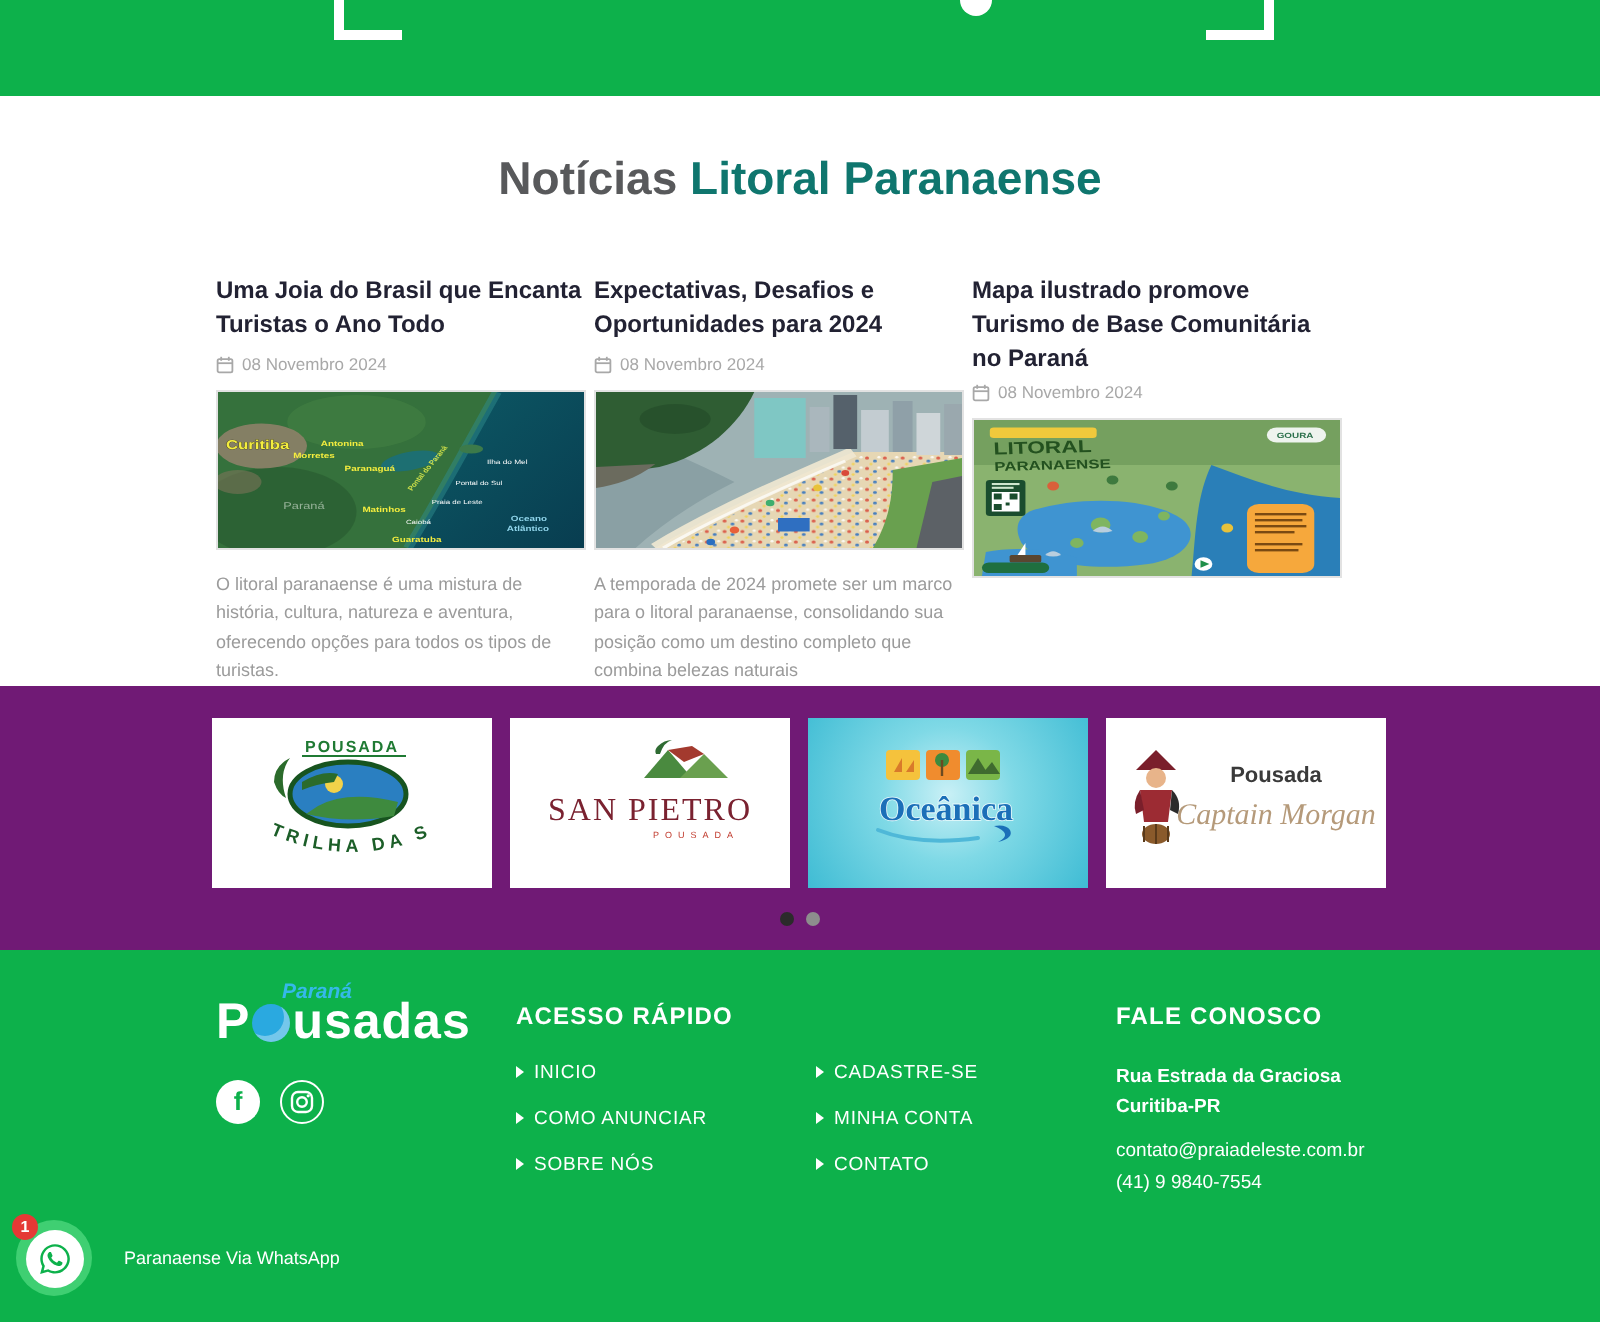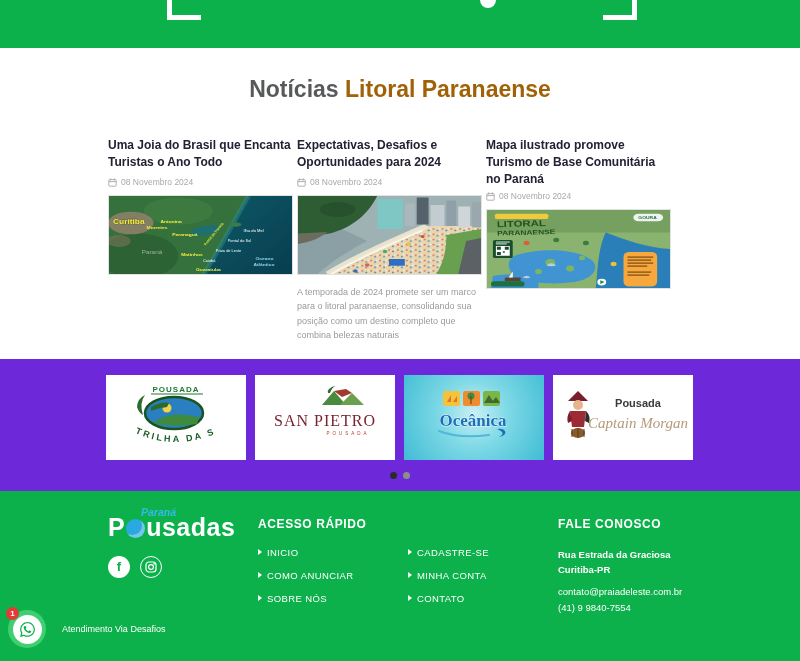--- a/index.html
+++ b/index.html
@@ -12,31 +12,31 @@
   
   .hero { height:48px; background:#0db14b; position:relative; flex:none; }
   .corner { position:absolute; top:0; width:34px; height:20px; }
   .corner-left  { left:167px; border-left:5px solid #fff; border-bottom:5px solid #fff; }
   .corner-right { left:603px; border-right:5px solid #fff; border-bottom:5px solid #fff; }
   .hero-dot { position:absolute; left:480px; top:-8px; width:16px; height:16px; border-radius:50%; background:#fff; }
 
   
   .news { padding-top:28px; flex:none; }
   .news-heading { text-align:center; font-size:23px; font-weight:600; color:#58595b; margin:0 0 34px; }
-  .news-heading .accent { color:#a16207; }
+  .news-heading .accent { color:#0f766e; }
   .cards { width:584px; margin:0 auto; display:flex; gap:4px; }
   .card { width:185px; }
   .card-title { font-size:12px; font-weight:bold; color:#222233; line-height:1.4; min-height:36px; margin:0 0 4px; cursor:pointer; }
   .card-date { display:flex; align-items:center; gap:4px; color:#a8a8a8; font-size:8.5px; margin-bottom:8px; }
   .card-img { width:185px; height:80px; display:block; border:1px solid #e2e2e2; cursor:pointer; }
   .card-img svg { display:block; width:100%; height:100%; }
   .card-excerpt { margin-top:10px; font-size:9px; color:#9b9b9b; line-height:1.6; }
 
   
-  .partners { background:#6d28d9; margin-top:16px; padding:16px 0 12px; flex:none; }
+  .partners { background:#701a75; padding:16px 0 12px; flex:none; }
   .tiles { width:588px; margin:0 auto; display:flex; gap:9px; }
   .tile { width:140px; height:85px; background:#fff; display:flex; align-items:center; justify-content:center; cursor:pointer; overflow:hidden; }
   .tile svg { display:block; }
   .tile-oceanica { background:radial-gradient(circle at 50% 45%, #c9f0f6 0%, #7fd9e6 40%, #3fbcd4 100%);font-family:Liberation Serif, serif; }
   .carousel-dots { display:flex; justify-content:center; gap:6px; margin-top:12px; }
   .cdot { width:7px; height:7px; border-radius:50%; cursor:pointer; }
   .cdot-active { background:#2b2b2b; }
   .cdot-idle { background:#8d8d8d; }
 
   
@@ -124,20 +124,21 @@
           <text x="0" y="0" font-size="4.2" font-weight="bold" fill="#cfe04a" transform="translate(98,66) rotate(-58)">Pontal do Paraná</text>
           <text x="136" y="48" font-size="4.2" fill="#ffffff">Ilha do Mel</text>
           <text x="120" y="62" font-size="4" fill="#ffffff">Pontal do Sul</text>
           <text x="108" y="75" font-size="4" fill="#ffffff">Praia de Leste</text>
           <text x="95" y="88" font-size="4" fill="#ffffff">Caiobá</text>
           <text x="33" y="78" font-size="6.5" fill="#a9c0aa" opacity="0.85">Paraná</text>
           <text x="148" y="86" font-size="5" font-weight="bold" fill="#8fd4ea">Oceano</text>
           <text x="146" y="93" font-size="5" font-weight="bold" fill="#8fd4ea">Atlântico</text>
         </svg>
       </div>
+      <div class="card-excerpt">O litoral paranaense é uma mistura de história, cultura, natureza e aventura, oferecendo opções para todos os tipos de turistas.</div>
     </div>
 
     <div class="card">
       <div class="card-title">Expectativas, Desafios e Oportunidades para 2024</div>
       <div class="card-date">
         <svg width="9" height="9" viewBox="0 0 9 9">
             <rect x="0.8" y="1.6" width="7.4" height="6.6" rx="0.8" fill="none" stroke="#a8a8a8" stroke-width="0.9"></rect>
             <line x1="2.6" y1="0.4" x2="2.6" y2="2.4" stroke="#a8a8a8" stroke-width="0.9"></line>
             <line x1="6.4" y1="0.4" x2="6.4" y2="2.4" stroke="#a8a8a8" stroke-width="0.9"></line>
             <line x1="0.8" y1="3.6" x2="8.2" y2="3.6" stroke="#a8a8a8" stroke-width="0.9"></line>
@@ -390,14 +391,14 @@
 
 <div class="wa-float">
   <div class="wa-halo">
     <div class="wa-badge">1</div>
     <div class="wa-circle">
       <svg width="17" height="17" viewBox="0 0 448 512">
           <path fill="#0db14b" d="M380.9 97.1C339 55.1 283.2 32 223.9 32c-122.4 0-222 99.6-222 222 0 39.1 10.2 77.3 29.6 111L0 480l117.7-30.9c32.4 17.7 68.9 27 106.1 27h.1c122.3 0 224.1-99.6 224.1-222 0-59.3-25.2-115-67.1-157zm-157 341.6c-33.2 0-65.7-8.9-94-25.7l-6.7-4-69.8 18.3L72 359.2l-4.4-7c-18.5-29.4-28.2-63.3-28.2-98.2 0-101.7 82.8-184.5 184.6-184.5 49.3 0 95.6 19.2 130.4 54.1 34.8 34.9 56.2 81.2 56.1 130.5 0 101.8-84.9 184.6-186.6 184.6zm101.2-138.2c-5.5-2.8-32.8-16.2-37.9-18-5.1-1.9-8.8-2.8-12.5 2.8-3.7 5.6-14.3 18-17.6 21.8-3.2 3.7-6.5 4.2-12 1.4-32.6-16.3-54-29.1-75.5-66-5.7-9.8 5.7-9.1 16.3-30.3 1.8-3.7.9-6.9-.5-9.7-1.4-2.8-12.5-30.1-17.1-41.2-4.5-10.8-9.1-9.3-12.5-9.5-3.2-.2-6.9-.2-10.6-.2-3.7 0-9.7 1.4-14.8 6.9-5.1 5.6-19.4 19-19.4 46.3 0 27.3 19.9 53.7 22.6 57.4 2.8 3.7 39.1 59.7 94.8 83.8 35.2 15.2 49 16.5 66.6 13.9 10.7-1.6 32.8-13.4 37.4-26.4 4.6-13 4.6-24.1 3.2-26.4-1.3-2.5-5-3.9-10.5-6.6z"></path>
         </svg>
     </div>
   </div>
-  <div class="wa-label">Atendimento Via Desafios</div>
+  <div class="wa-label">Paranaense Via WhatsApp</div>
 </div>
 
 </body></html>

